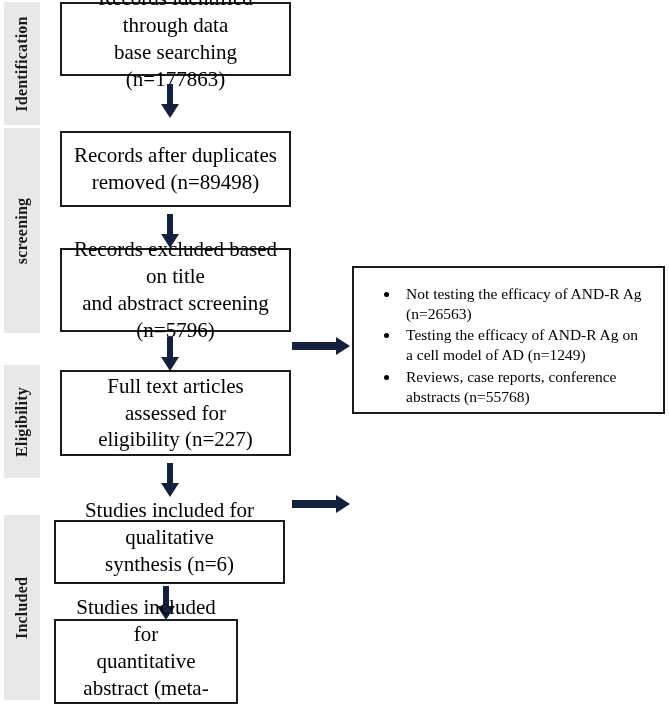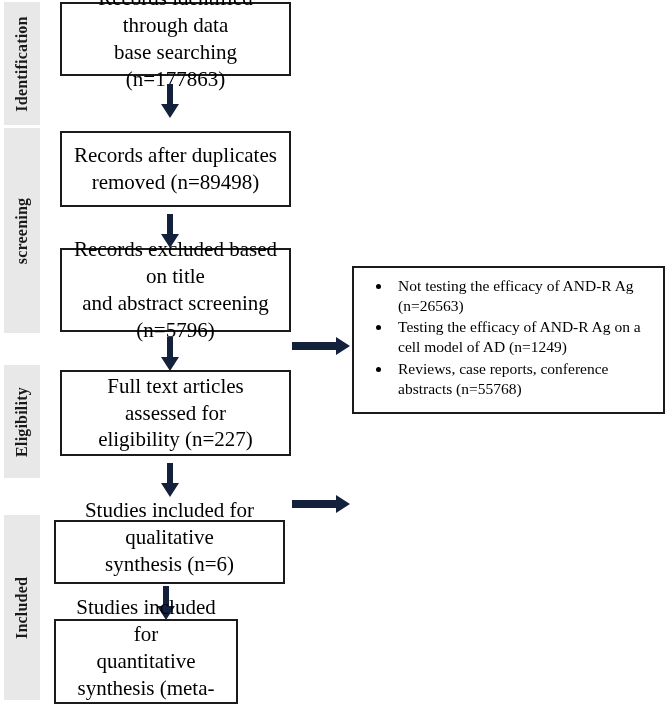--- a/index.html
+++ b/index.html
@@ -61,21 +61,21 @@
 
   
   .excl-box {
     position: absolute;
     box-sizing: border-box;
     background: #ffffff;
     border: 2px solid #1b1b1b;
     padding: 8px 10px 8px 8px;
   }
   .excl-box ul {
-    margin: 0;
+    margin: 8px;
     padding-left: 30px;
     list-style-type: disc;
   }
   .excl-box li {
     font-size: 15.5px;
     line-height: 1.3;
     margin: 0 0 1px 0;
     padding-left: 6px;
     color: #000000;
   }
@@ -188,21 +188,21 @@
 
   <div class="arrow-down" style="left:153px; top:586px;">
     <svg viewBox="0 0 26 34" width="26" height="34" aria-hidden="true">
       <path d="M10 0 h6 v20 h6 l-9 14 l-9 -14 h6 z" fill="#14213d"></path>
     </svg>
   </div>
 
   <div class="flow-box" style="left:54px; top:619px; width:184px; height:85px;">
     <div class="box-text">
       <div>Studies included for</div>
-      <div>quantitative synthesis (meta-</div>
+      <div>quantitative abstract (meta-</div>
       <div>analysis) (n=4)</div>
     </div>
   </div>
 
   <div class="excl-box" style="left:352px; top:266px; width:313px; height:148px;">
     <ul>
       <li>Not testing the efficacy of AND-R Ag (n=26563)</li>
       <li>Testing the efficacy of AND-R Ag on a cell model of AD (n=1249)</li>
       <li>Reviews, case reports, conference abstracts (n=55768)</li>
     </ul>

